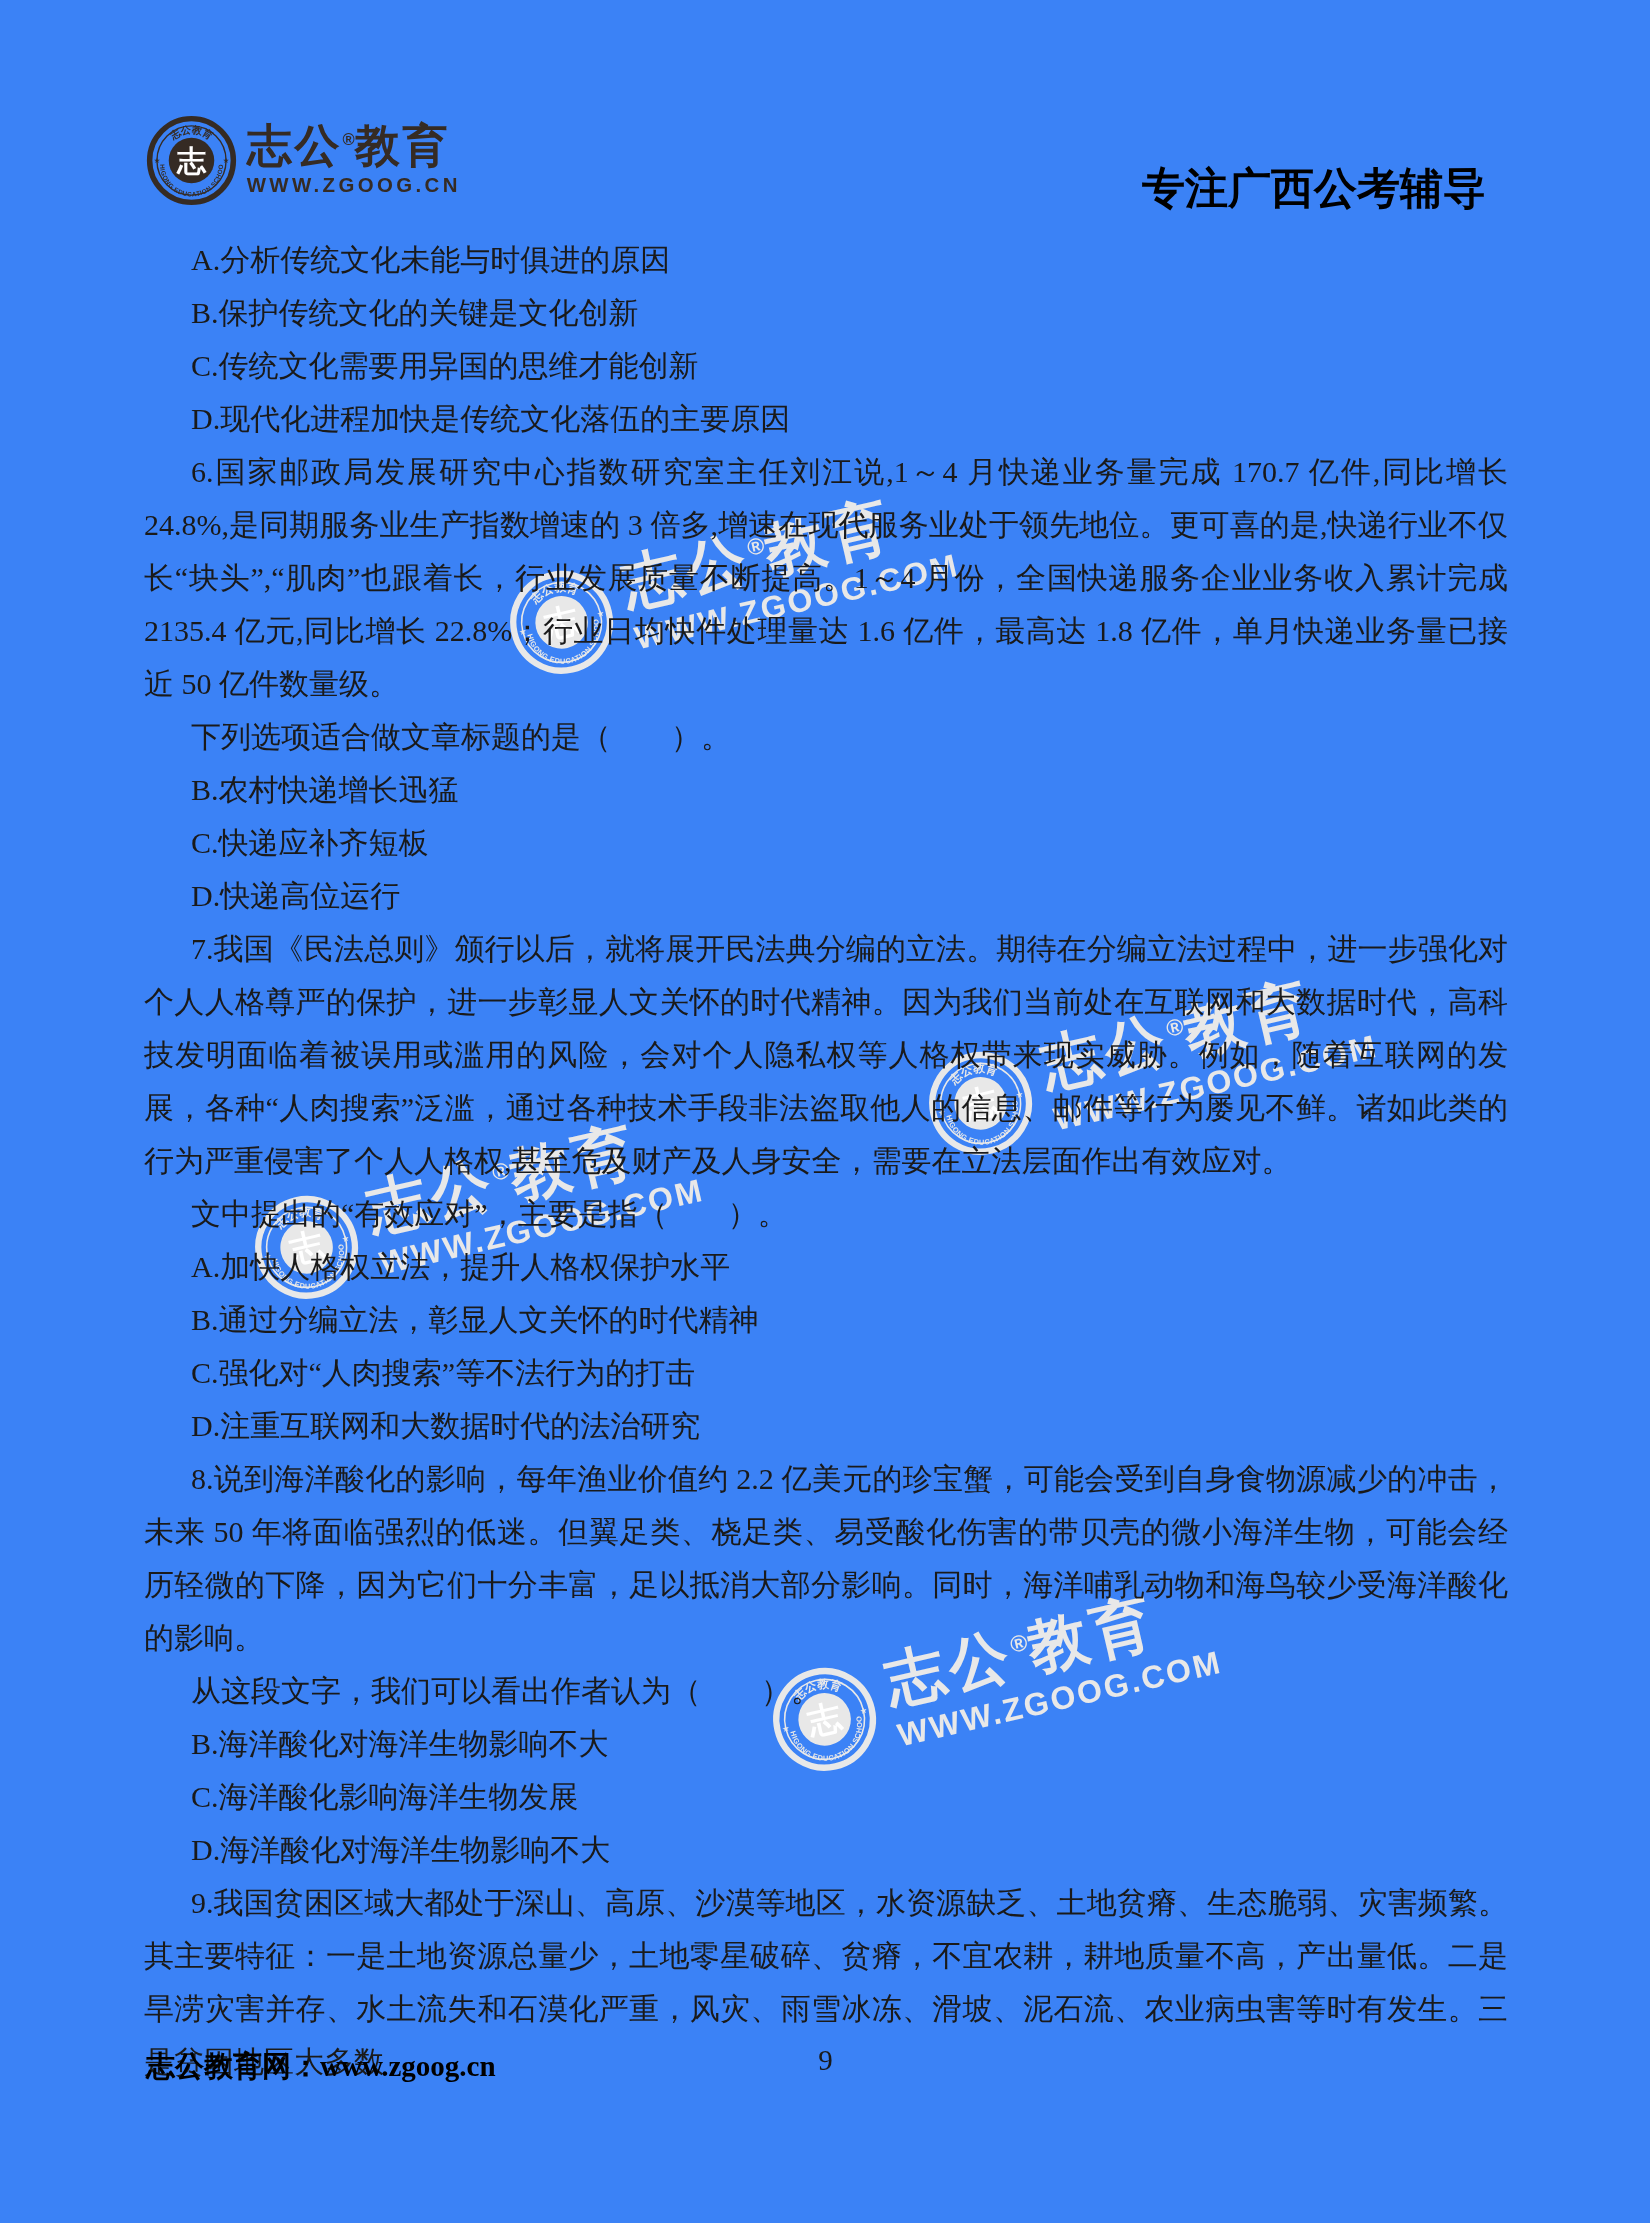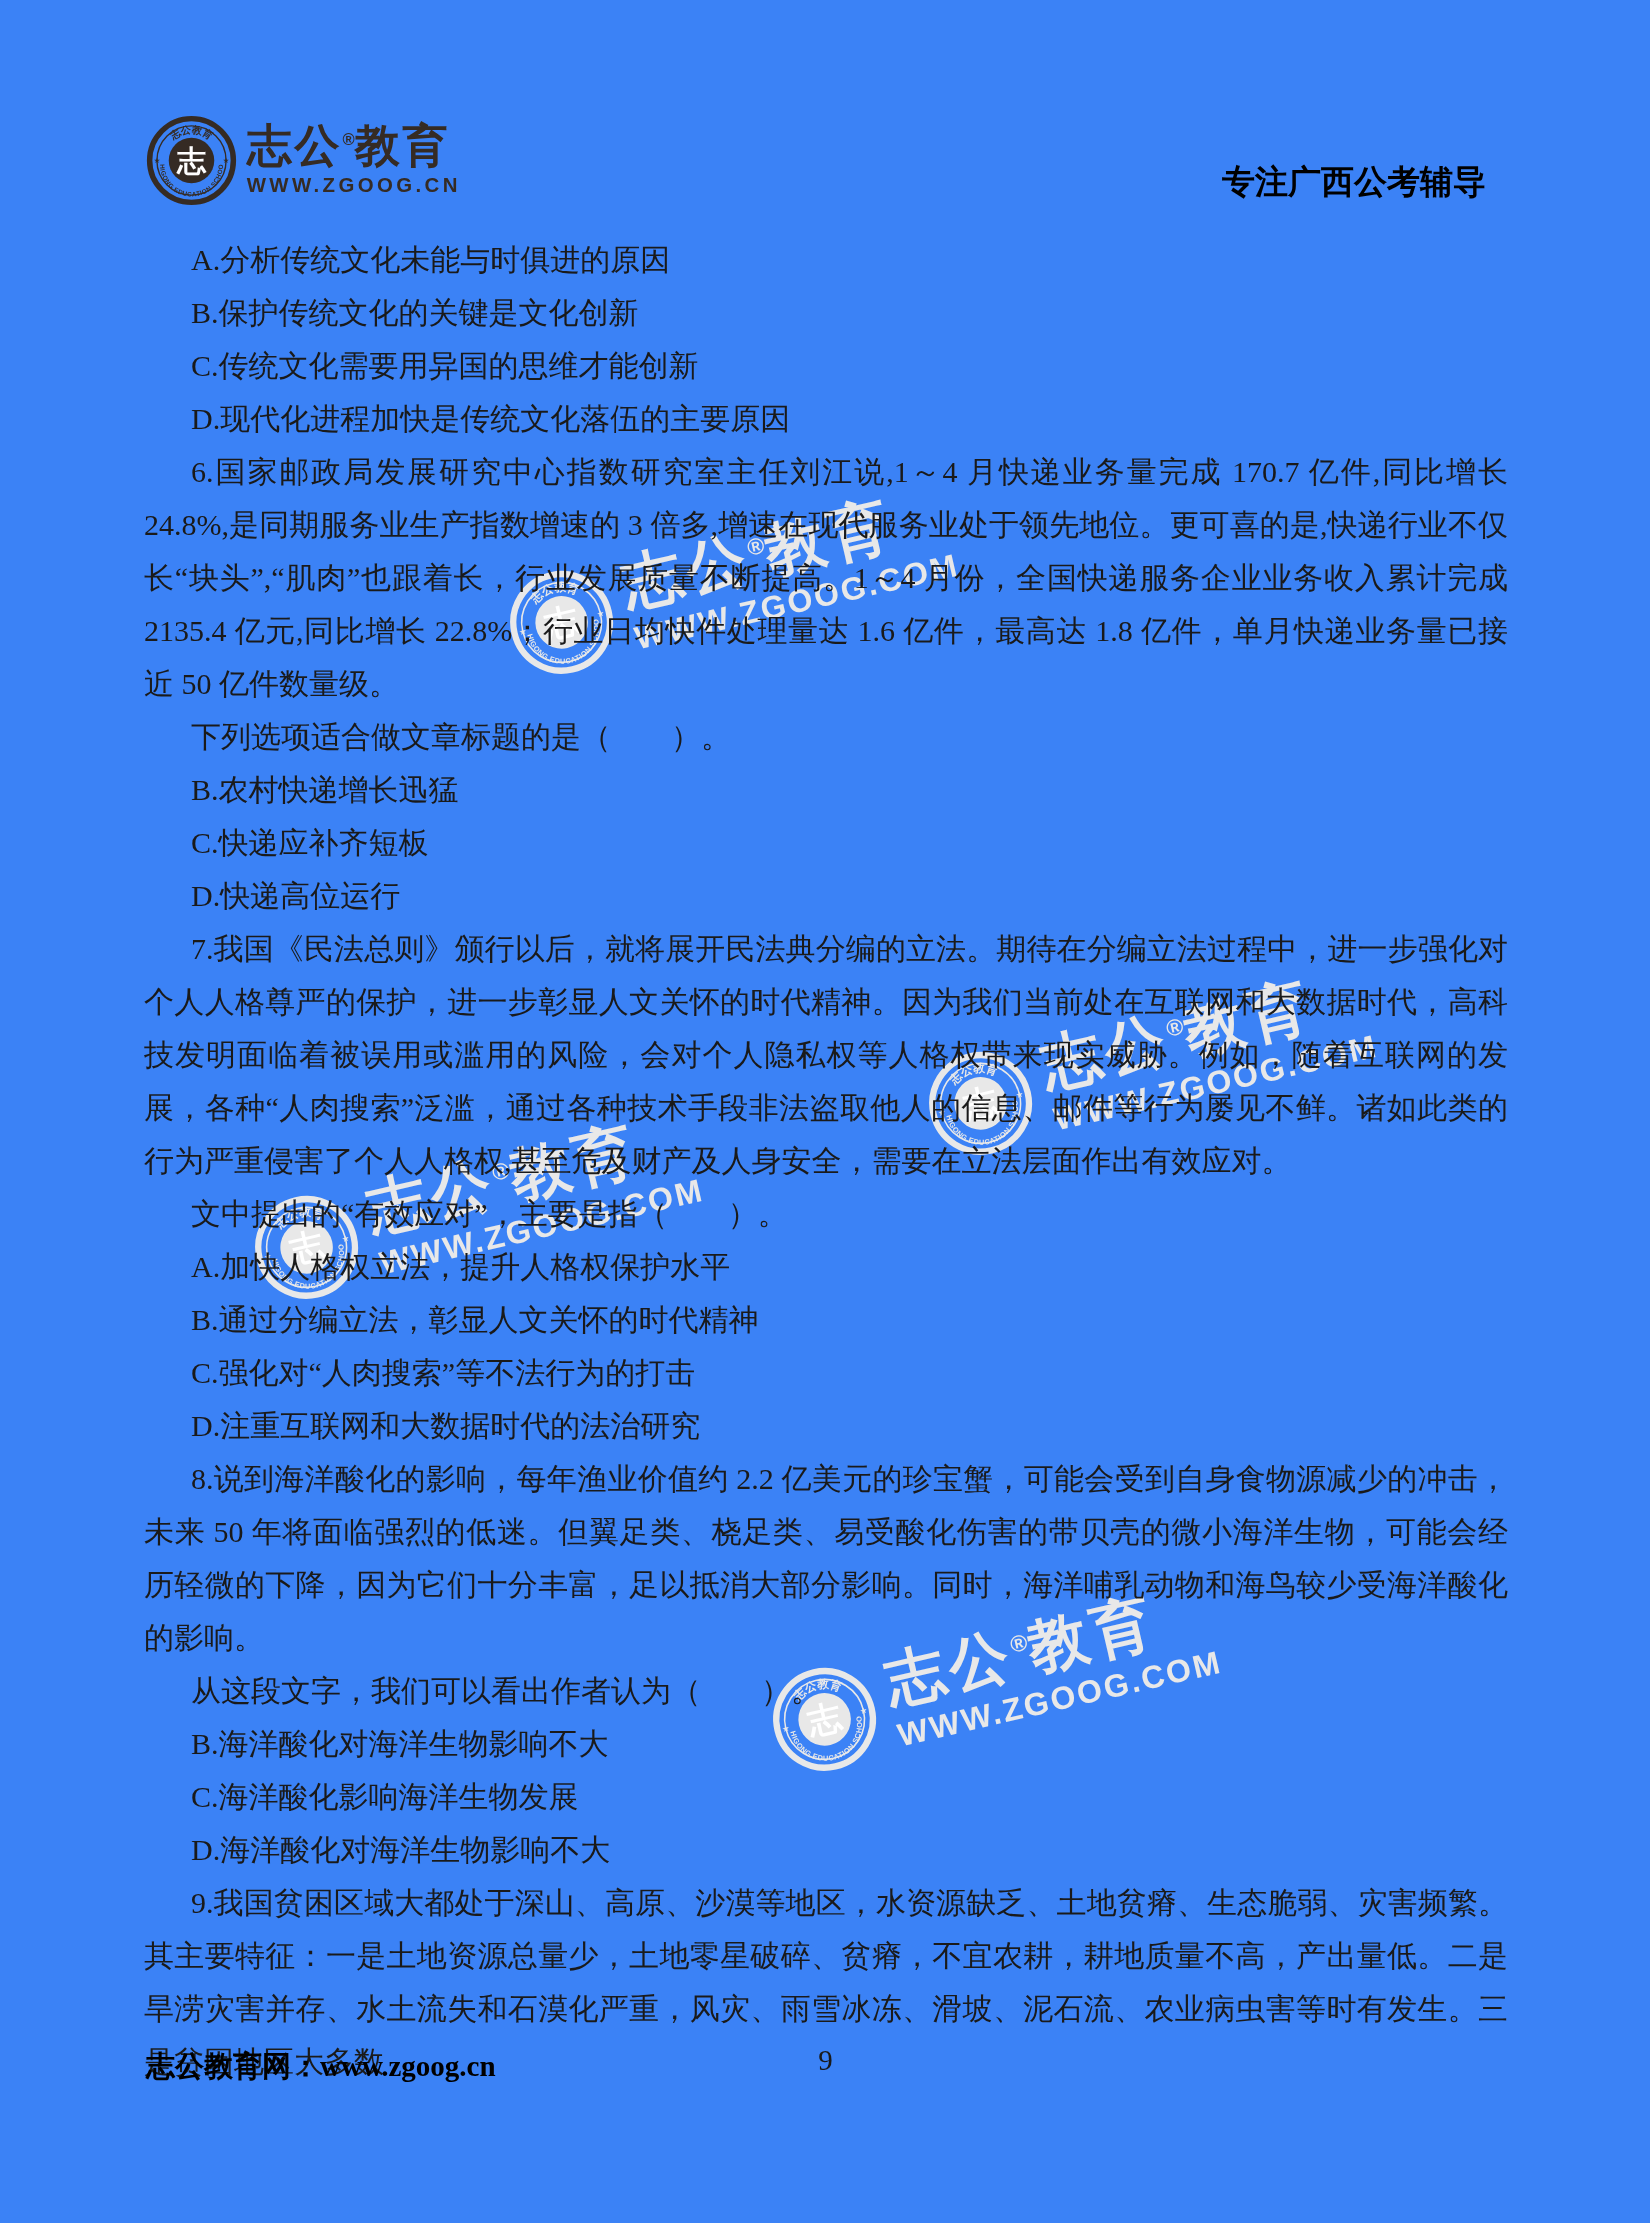--- a/index.html
+++ b/index.html
@@ -12,21 +12,21 @@
   .header-logo{position:absolute;left:146px;top:115px;display:flex;align-items:flex-start;z-index:2;color:#352b24;}
   .seal-svg{width:91px;height:91px;display:block;}
   .logo-text{margin-left:9.7px;padding-top:5.8px;}
   .brand{font-family:"Liberation Sans","DejaVu Sans",sans-serif;font-weight:bold;
          font-size:45px;line-height:1.1;letter-spacing:2.9px;white-space:nowrap;}
   .reg{font-size:16.5px;vertical-align:super;letter-spacing:0;}
   .logo-url{font-family:"Liberation Sans","DejaVu Sans",sans-serif;font-weight:600;
             font-size:20.4px;letter-spacing:3.4px;margin-top:3.9px;white-space:nowrap;}
   .tagline{position:absolute;right:165px;top:160px;z-index:2;
            font-family:"Liberation Sans","DejaVu Sans",sans-serif;
-           font-weight:bold;font-size:33px;color:#000;}
+           font-weight:bold;font-size:43px;color:#000;}
   
   .watermark{position:absolute;display:flex;align-items:center;gap:15.5px;color:#e8e8e8;
              transform:rotate(-13deg);transform-origin:52px 52px;z-index:0;pointer-events:none;}
   .wm-seal{width:105px;height:105px;display:block;flex:0 0 auto;}
   .wm-textcol{white-space:nowrap;}
   .wm-brand{font-family:"Liberation Sans","DejaVu Sans",sans-serif;font-weight:bold;
             font-size:60px;line-height:1;letter-spacing:4.9px;}
   .wm-reg{font-size:23px;vertical-align:super;letter-spacing:0;}
   .wm-url{font-family:"Liberation Sans","DejaVu Sans",sans-serif;font-weight:bold;
           font-size:32px;letter-spacing:2.4px;margin-top:5.8px;}

